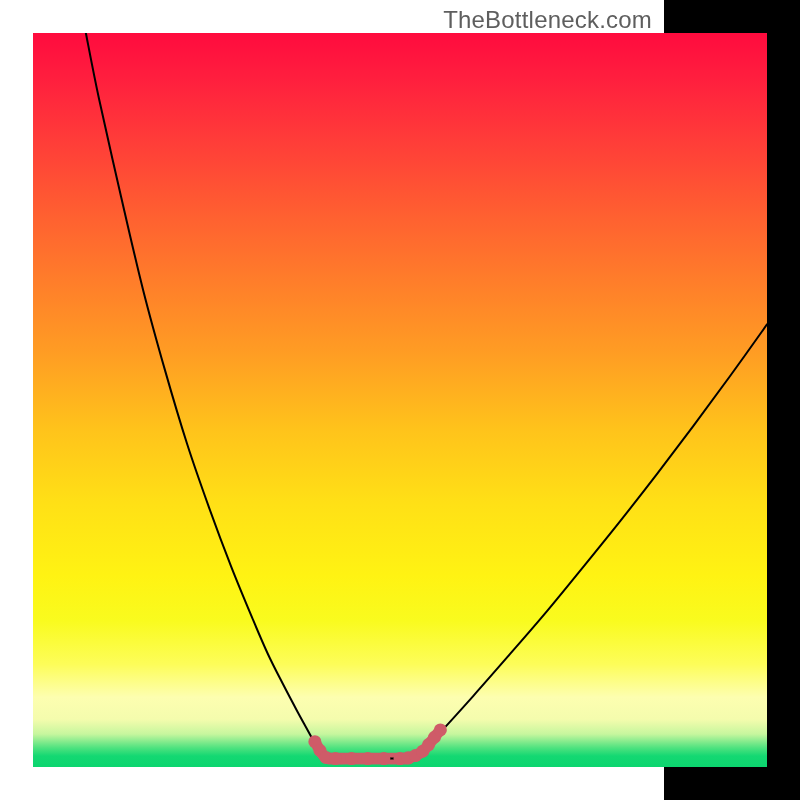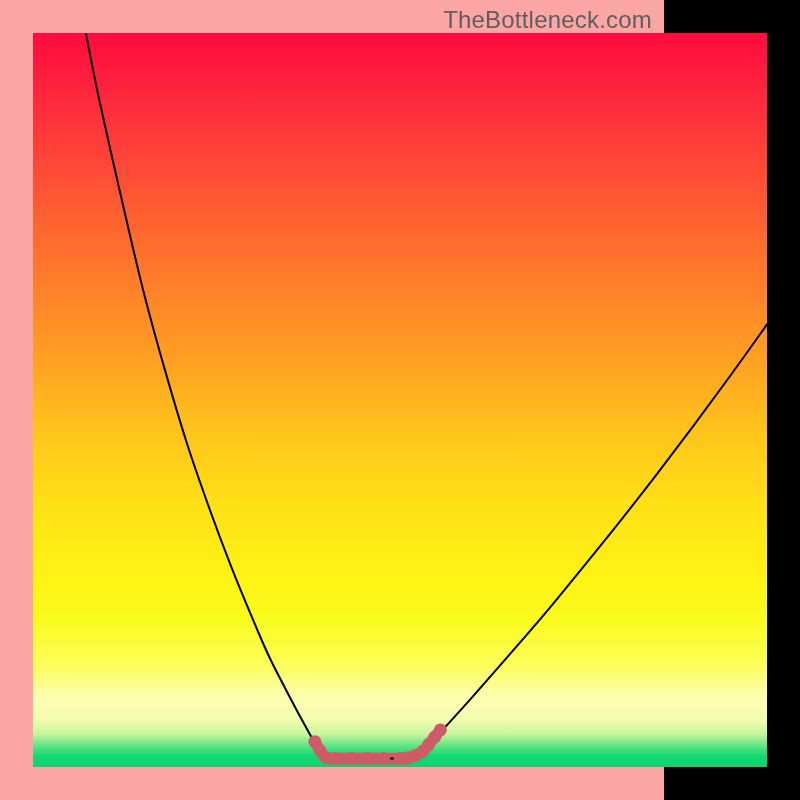--- a/index.html
+++ b/index.html
@@ -10,21 +10,21 @@
     background: #000;
     overflow: hidden;
     font-family: Arial, Helvetica, sans-serif;
   }
   .frame {
     position: absolute;
     top: 0;
     left: 0;
     width: 664px;
     height: 800px;
-    background: #fca5a5;
+    background: #ffffff;
   }
   .plot {
     position: absolute;
     top: 33px;
     left: 33px;
     width: 734px;
     height: 734px;
   }
   .watermark {
     position: absolute;

